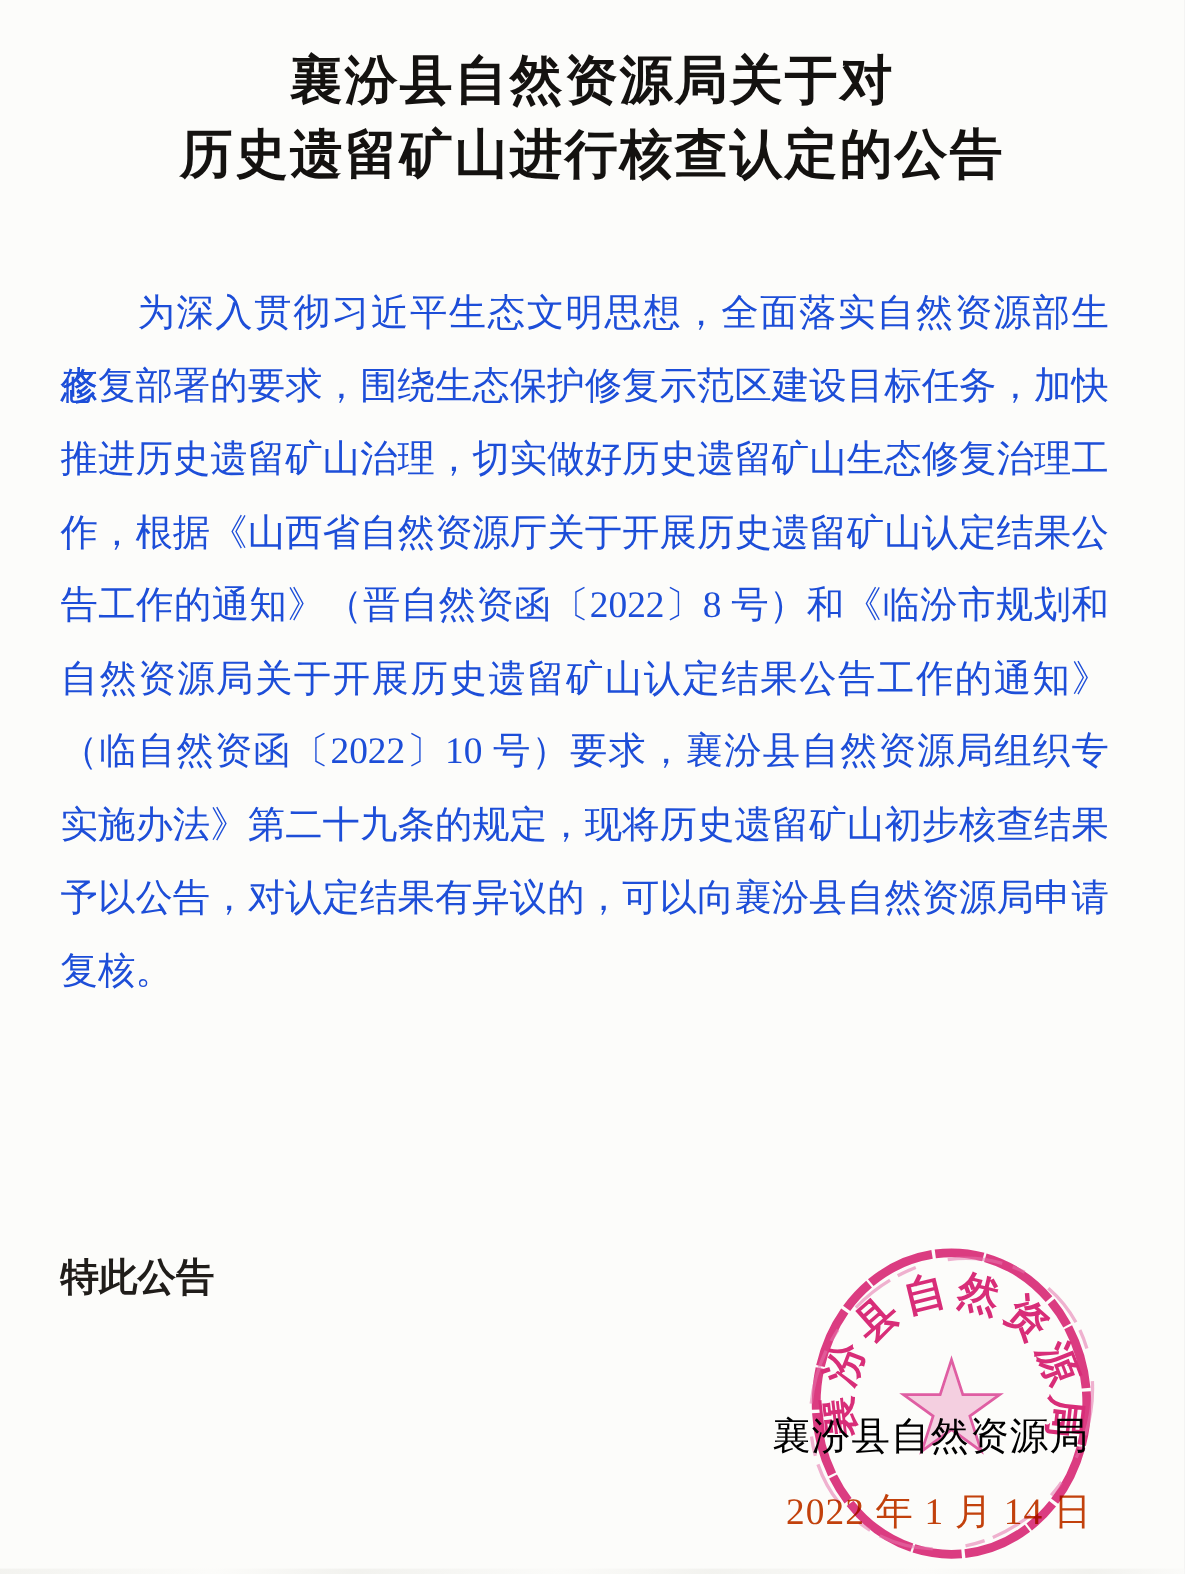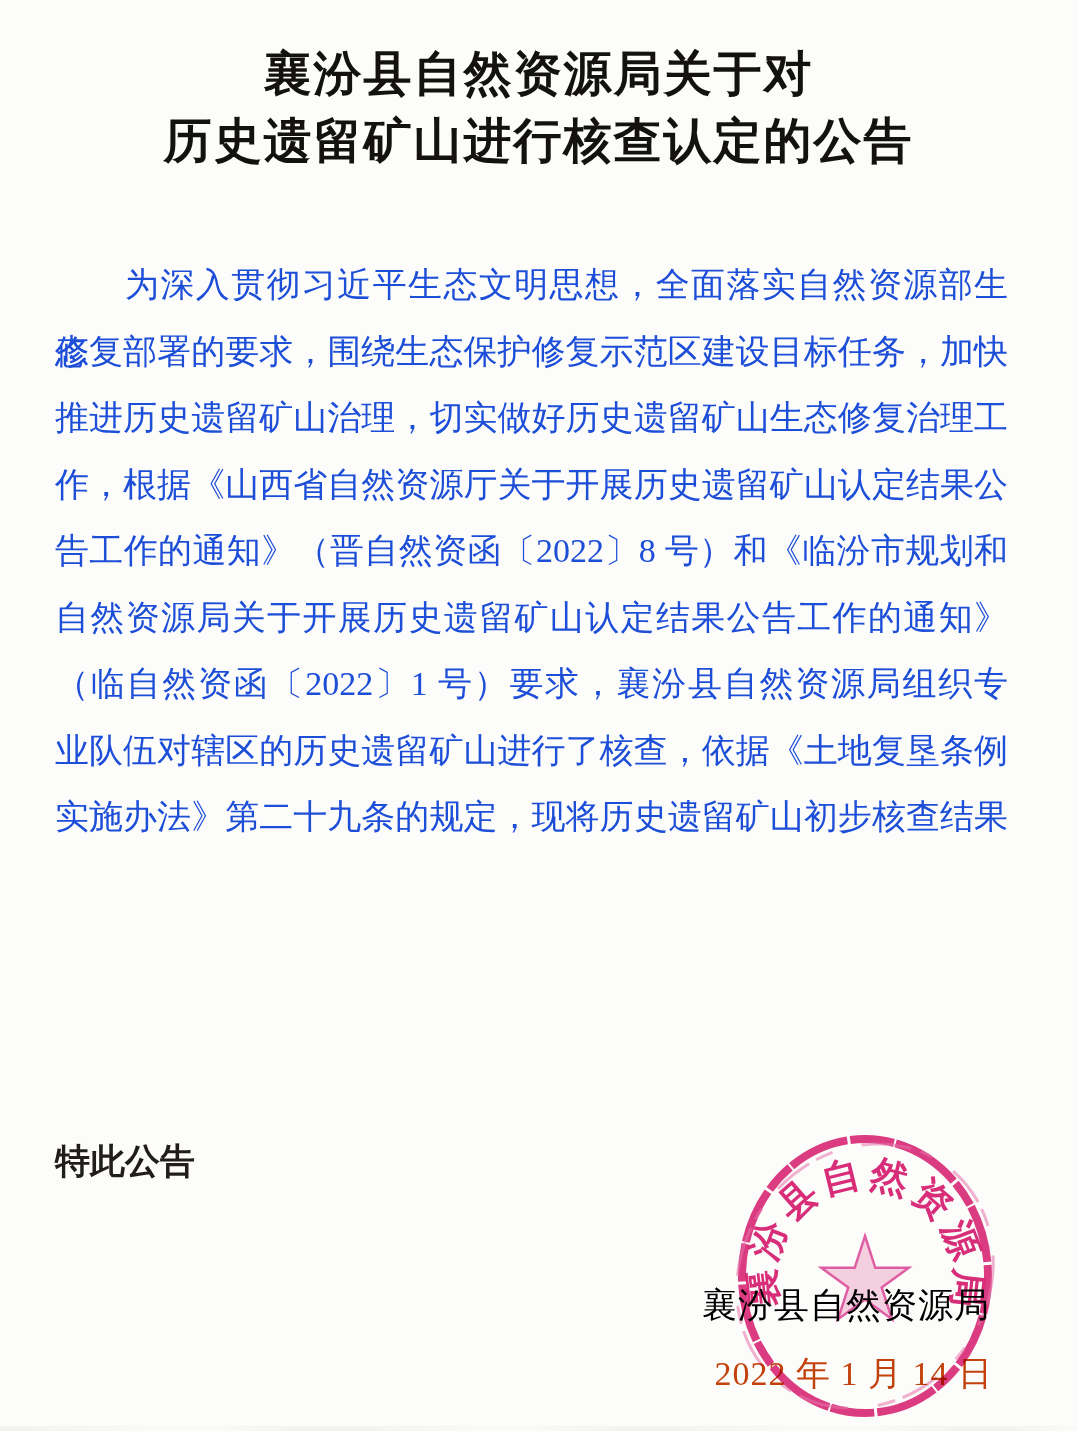--- a/index.html
+++ b/index.html
@@ -104,23 +104,24 @@
     <div class="title-line">历史遗留矿山进行核查认定的公告</div>
   </div>
 
   <div class="body-block">
     <div class="bline just indent">为深入贯彻习近平生态文明思想，全面落实自然资源部生态</div>
     <div class="bline just">修复部署的要求，围绕生态保护修复示范区建设目标任务，加快</div>
     <div class="bline just">推进历史遗留矿山治理，切实做好历史遗留矿山生态修复治理工</div>
     <div class="bline just">作，根据《山西省自然资源厅关于开展历史遗留矿山认定结果公</div>
     <div class="bline just">告工作的通知》（晋自然资函〔2022〕8 号）和《临汾市规划和</div>
     <div class="bline just">自然资源局关于开展历史遗留矿山认定结果公告工作的通知》</div>
-    <div class="bline just">（临自然资函〔2022〕1 号）要求，襄汾县自然资源局组织专</div>
-    <div class="bline just">业队伍对辖区的历史遗留矿山进行了核查，依据《土地复垦条例</div>
+    <div class="bline just">（临自然资函〔2022〕10 号）要求，襄汾县自然资源局组织专</div>
     <div class="bline just">实施办法》第二十九条的规定，现将历史遗留矿山初步核查结果</div>
+    <div class="bline just">予以公告，对认定结果有异议的，可以向襄汾县自然资源局申请</div>
+    <div class="bline">复核。</div>
   </div>
 
   <div class="closing">特此公告</div>
 
   <div class="signature">襄汾县自然资源局</div>
 
   <div class="dateline">2022 年 1 月 14 日</div>
 
   <div class="seal">
     <svg viewBox="0 0 266 296" xmlns="http://www.w3.org/2000/svg">

